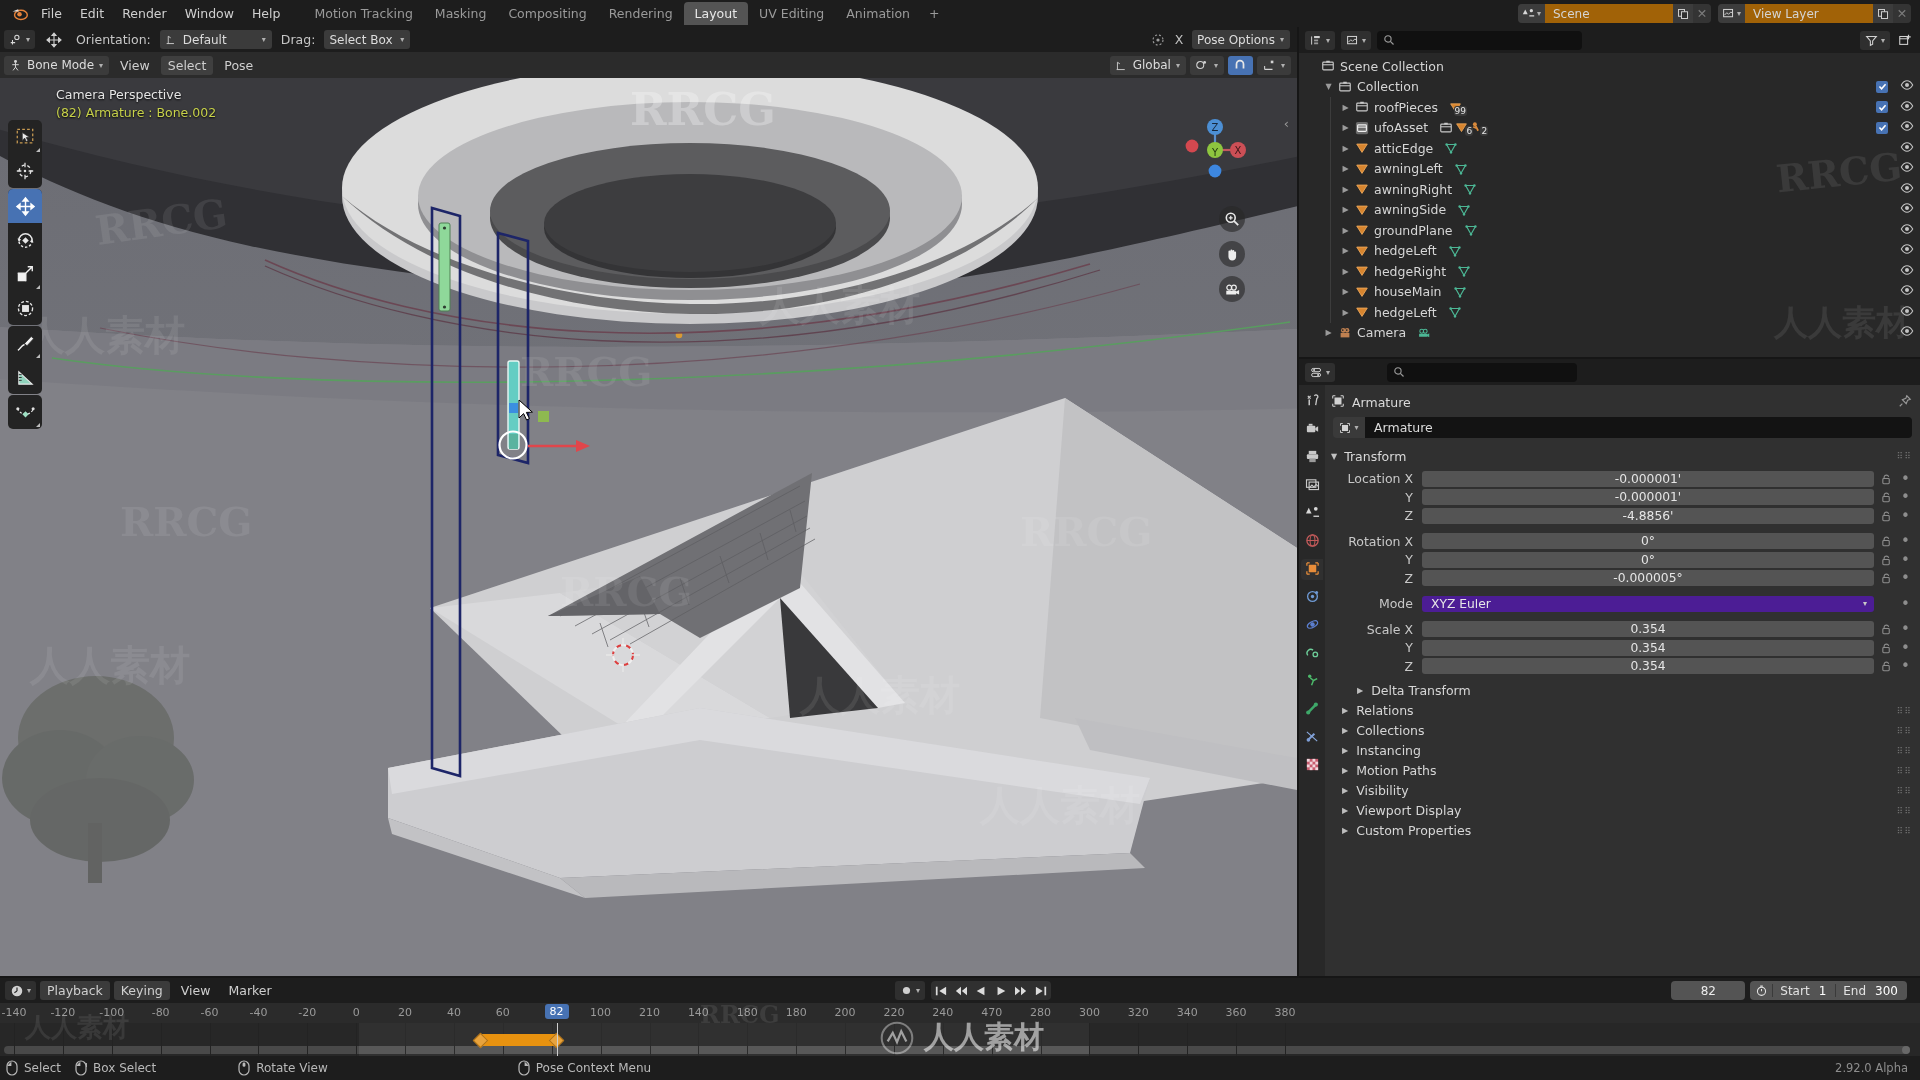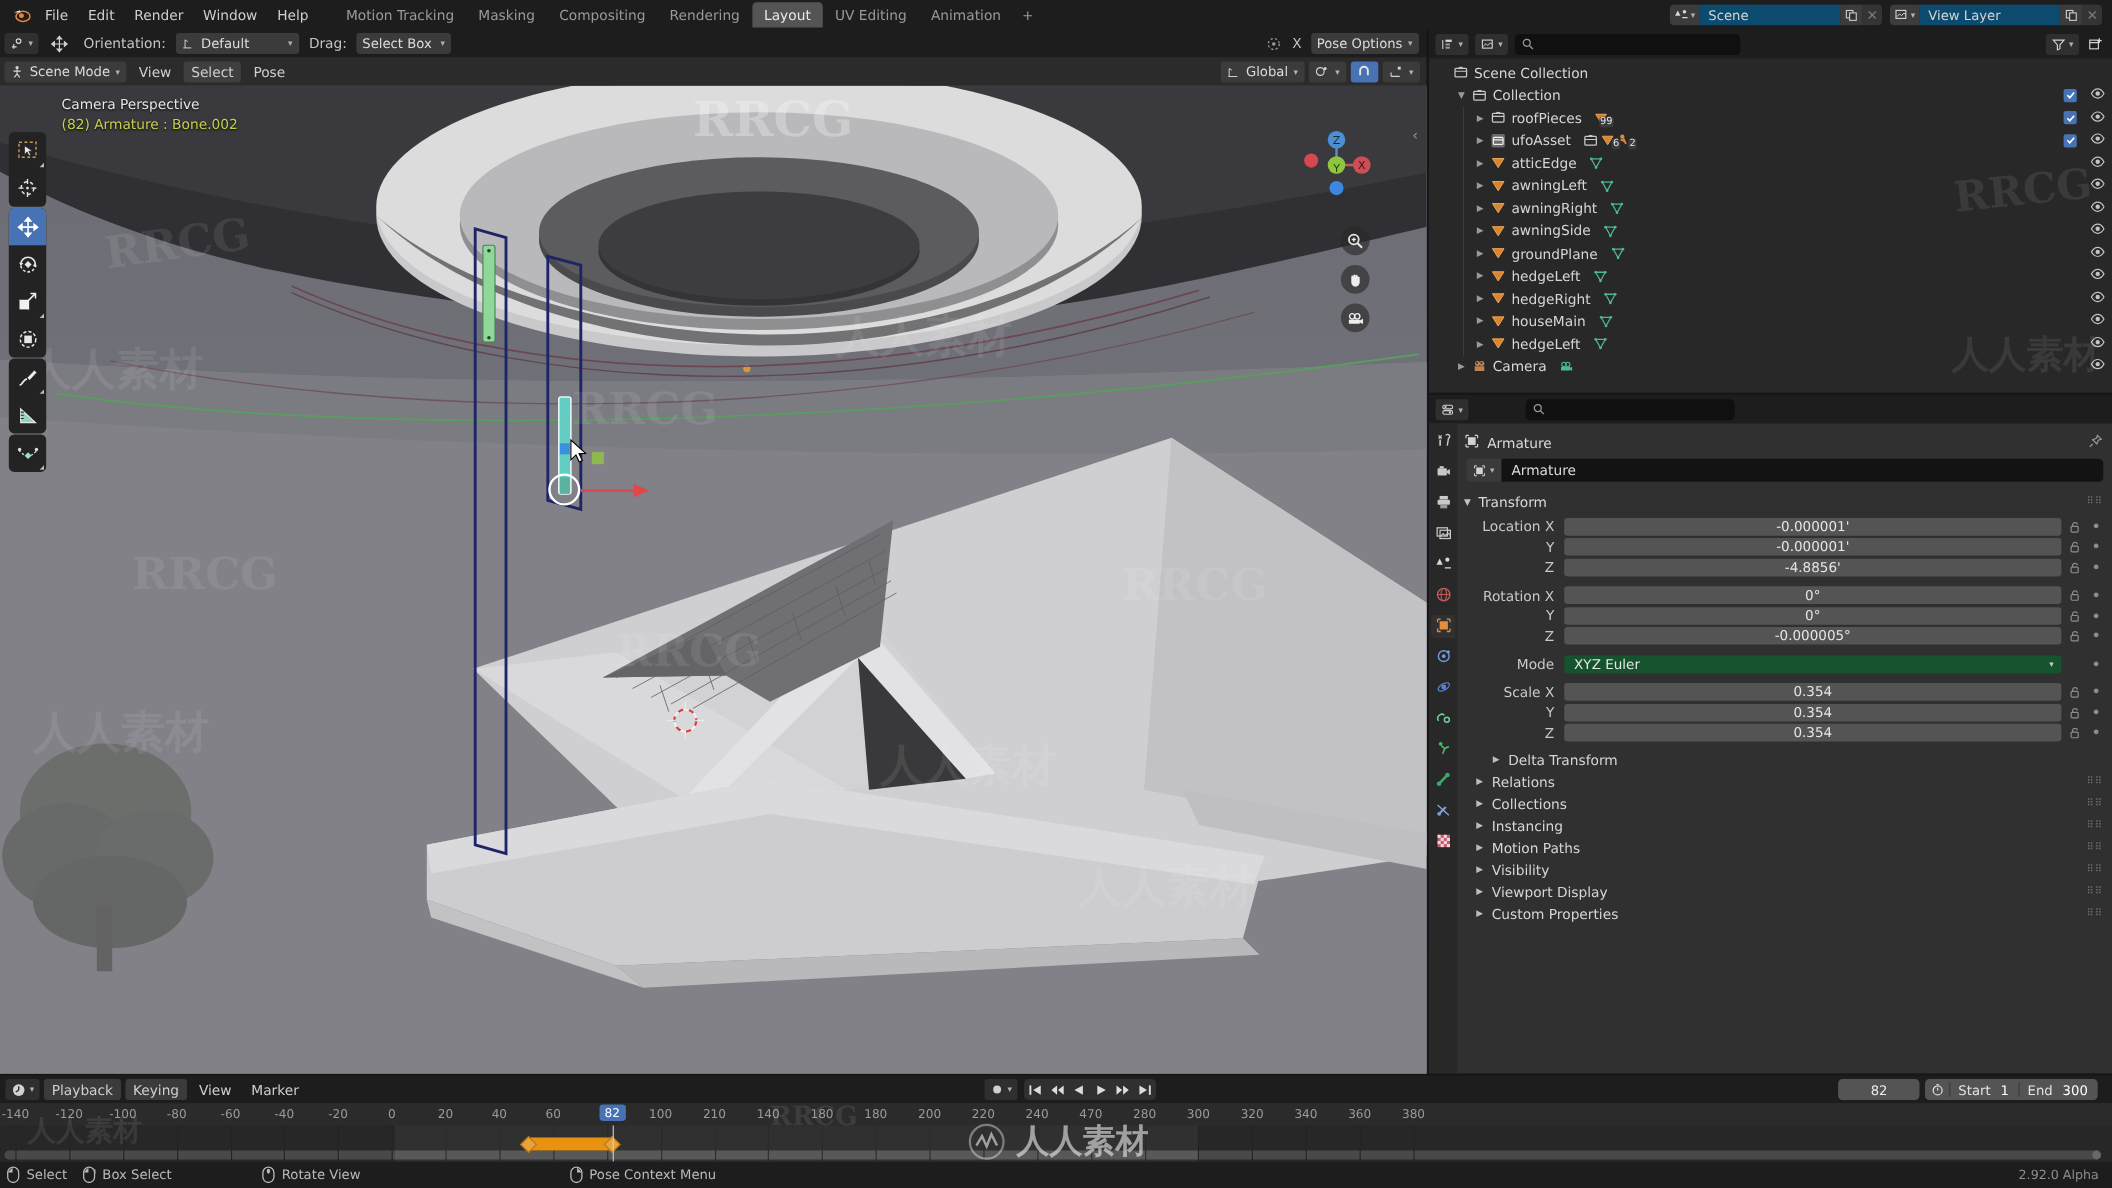--- a/index.html
+++ b/index.html
@@ -12,21 +12,21 @@
             padding:0 6px; gap:0; position:relative; }
   .blender-logo { width:26px; height:22px; display:flex; align-items:center; justify-content:center; color:#e8833a;}
   .menu-item { padding:3px 9px; color:#cfcfcf; font-size:12.5px; white-space:nowrap; cursor:default; border-radius:3px;}
   .wsdiv { width:14px; }
   .ws-tab { padding:4px 11px; font-size:12.5px; color:#9a9a9a; border-radius:4px 4px 0 0; white-space:nowrap; }
   .ws-tab.active { background:#545454; color:#e8e8e8; }
   .ws-plus { padding:3px 8px; color:#9a9a9a; }
   .topbar-right { margin-left:auto; display:flex; align-items:center; gap:7px; padding-right:3px;}
   .idblock { display:flex; align-items:center; height:19px; background:#282828; border-radius:4px; overflow:hidden; }
   .idblock .icbtn { background:#3c3c3c; height:19px; display:flex; align-items:center; gap:2px; padding:0 4px; }
-  .idblock .name { background:#0c4a6e; height:19px; display:flex; align-items:center; padding:0 8px 0 8px; min-width:128px; color:#d4d4d4; font-size:12px;}
+  .idblock .name { background:#a16207; height:19px; display:flex; align-items:center; padding:0 8px 0 8px; min-width:128px; color:#d4d4d4; font-size:12px;}
   .idblock .cpy { background:#3c3c3c; height:19px; width:20px; display:flex; align-items:center; justify-content:center; }
   .idblock .xx  { background:#343434; height:19px; width:18px; display:flex; align-items:center; justify-content:center; color:#7a7a7a;}
 
   
   .main { flex:1 1 auto; display:flex; min-height:0; background:#1d1d1d; }
   .leftcol { width:1297px; display:flex; flex-direction:column; min-width:0;}
   .rightcol { width:623px; display:flex; flex-direction:column; border-left:2px solid #161616; }
 
   
   .vp-header { height:25px; background:#1d1d1d; display:flex; align-items:center; padding:0 4px; gap:6px; flex:0 0 25px;}
@@ -85,21 +85,21 @@
   .pin { margin-left:auto; color:#9a9a9a; }
   .idrow { display:flex; align-items:center; gap:0; margin:4px 0 7px 2px; height:21px;}
   .idrow .lft { width:32px; height:21px; background:#3a3a3a; border-radius:4px 0 0 4px; display:flex; align-items:center; justify-content:center; gap:3px;}
   .idrow .fld { flex:1 1 auto; height:21px; background:#131313; border-radius:0 4px 4px 0; display:flex; align-items:center; padding-left:9px; font-size:12.5px; color:#dcdcdc;}
   .panelhdr { display:flex; align-items:center; gap:7px; height:22px; font-size:12.5px; color:#dadada; }
   .panelhdr .tri { font-size:8px; color:#c2c2c2; }
   .grip { margin-left:auto; color:#6f6f6f; font-size:9px; letter-spacing:1px;}
   .frow { display:flex; align-items:center; height:17px; margin-bottom:1.5px; gap:5px;}
   .flabel { width:86px; text-align:right; font-size:12.5px; color:#c8c8c8; padding-right:4px;}
   .fval { flex:1 1 auto; height:16px; background:#545454; border-radius:3px; display:flex; align-items:center; justify-content:center; font-size:12.3px; color:#e6e6e6;}
-  .fval.drop { background:#14532d; justify-content:flex-start; padding-left:9px; position:relative;}
+  .fval.drop { background:#4c1d95; justify-content:flex-start; padding-left:9px; position:relative;}
   .fval.drop .cv { position:absolute; right:7px; font-size:8px; color:#c9c9c9;}
   .lock { width:15px; display:flex; align-items:center; justify-content:center; color:#8d8d8d; font-size:11px;}
   .anim { width:13px; display:flex; align-items:center; justify-content:center; color:#8d8d8d; font-size:15px; line-height:0;}
   .spacer6 { height:7px; }
   .subpanel { display:flex; align-items:center; height:20px; font-size:12.5px; color:#d6d6d6; padding-left:11px; gap:8px;}
   .subpanel.ind { padding-left:26px; }
   .subpanel .tri { font-size:8px; color:#bdbdbd;}
 
   
   .timeline { height:80px; background:#2b2b2b; display:flex; flex-direction:column; flex:0 0 80px; border-top:2px solid #161616;}
@@ -244,21 +244,21 @@
           </div>
         </div>
       </div>
 
       <div class="vp-header2">
         <div class="dd" style="min-width:104px;background:#3b3b3b">
           <svg width="13" height="13" viewBox="0 0 16 16">
               <circle cx="8" cy="3" r="1.8" fill="#d8d8d8"></circle>
               <path d="M8 5 v5 M4 7 l8 0 M8 10 l-3 4 M8 10 l3 4" stroke="#d8d8d8" stroke-width="1.2" fill="none"></path>
             </svg>
-          <span>Scene Mode</span>
+          <span>Bone Mode</span>
           <span class="chev" style="margin-left:auto">▾</span>
         </div>
         <div class="menu-sm">View</div>
         <div class="menu-sm sel">Select</div>
         <div class="menu-sm">Pose</div>
 
         <div style="margin-left:auto;display:flex;align-items:center;gap:4px;padding-right:2px">
           <div class="dd">
             <svg width="13" height="13" viewBox="0 0 16 16">
                 <path d="M3 13 v-9 M3 4 l3 2 M2 13h10" stroke="#d2d2d2" stroke-width="1.1" fill="none"></path>

